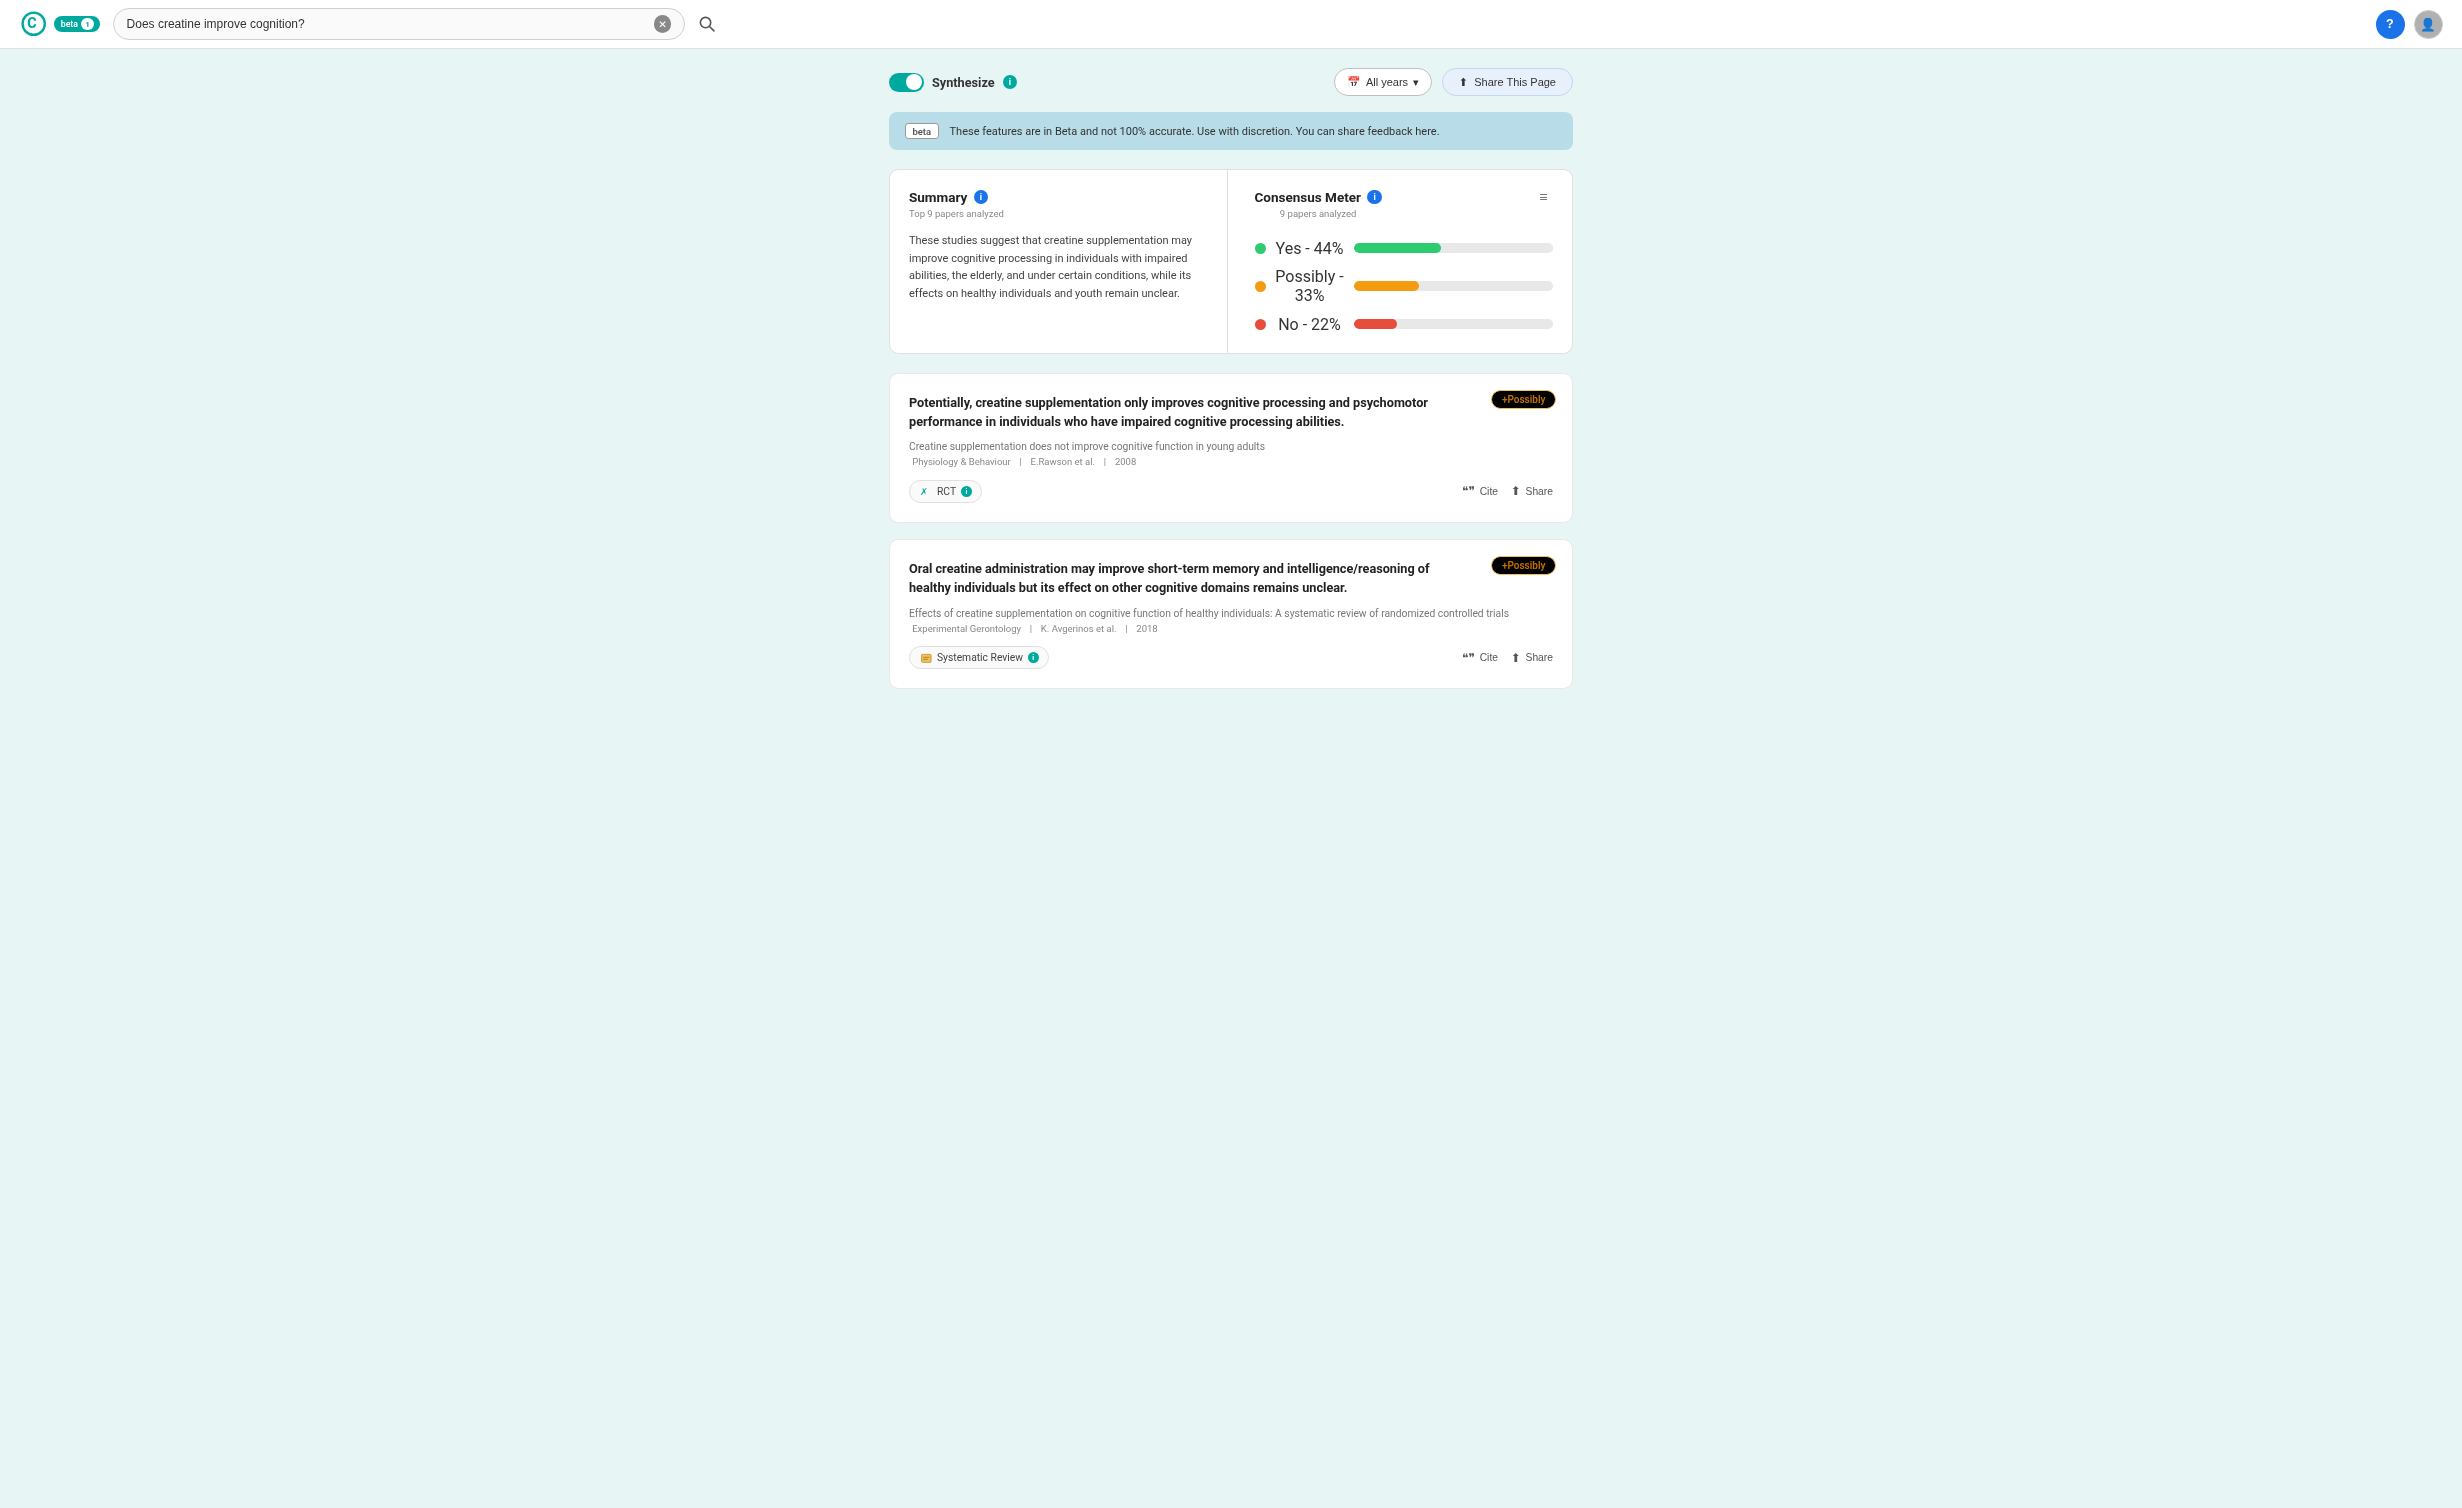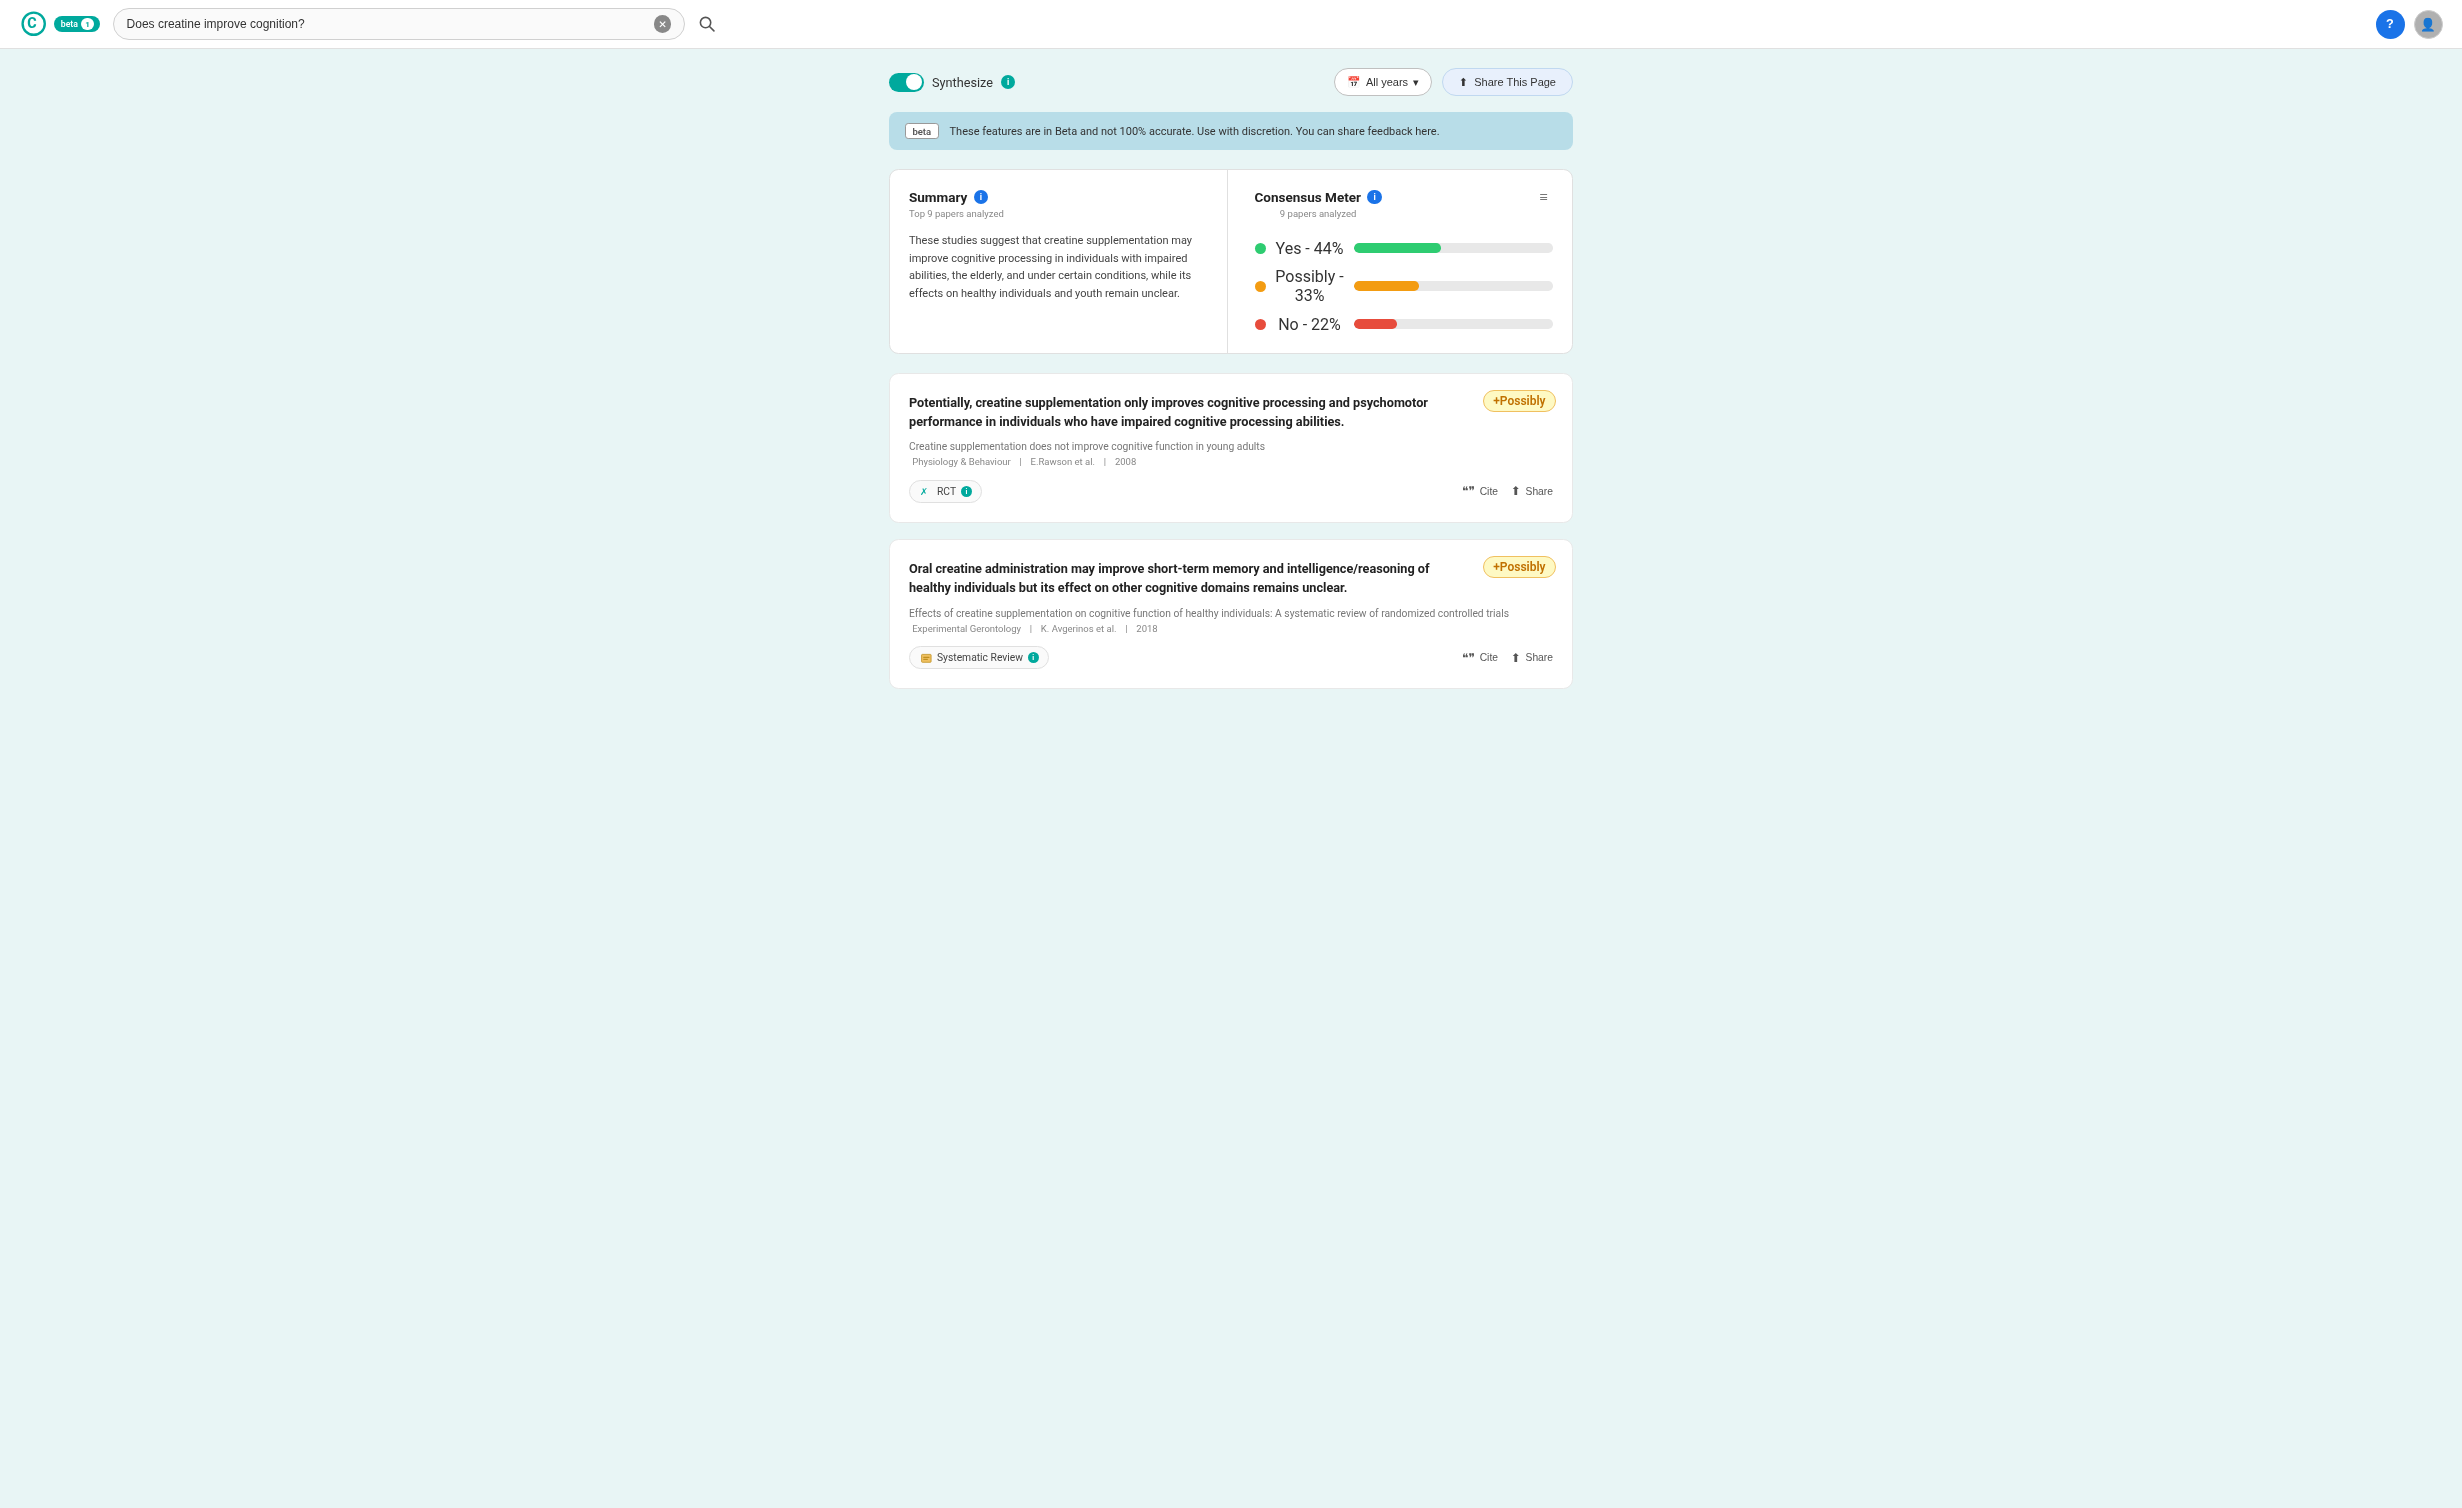--- a/index.html
+++ b/index.html
@@ -172,21 +172,21 @@
       height: 16px;
       border-radius: 50%;
       background: #fff;
       position: absolute;
       top: 1.6px;
       right: 1.6px;
       transition: right 0.2s;
     }
     .synthesize-label {
       font-size: 12.7px;
-      font-weight: 400;
+      font-weight: 700;
       color: #333;
     }
     .info-icon {
       width: 14.3px;
       height: 14.3px;
       border-radius: 50%;
       background: #00a99d;
       color: #fff;
       font-size: 8.7px;
       font-weight: 700;
@@ -355,26 +355,26 @@
       border-radius: 9.5px;
       padding: 19px;
       margin-bottom: 16px;
       border: 0.8px solid #e8e8e8;
       position: relative;
     }
     .possibly-badge {
       position: absolute;
       top: 16px;
       right: 16px;
-      background: #fef9c3;
+      background: #000000;
       color: #c07000;
       border: 0.8px solid #f0c060;
       border-radius: 12.7px;
       padding: 3.2px 9.5px;
-      font-size: 12px;
+      font-size: 10px;
       font-weight: 600;
     }
     .paper-title {
       font-size: 12.7px;
       font-weight: 700;
       color: #222;
       margin-bottom: 9.5px;
       padding-right: 80px;
       line-height: 1.5;
     }

